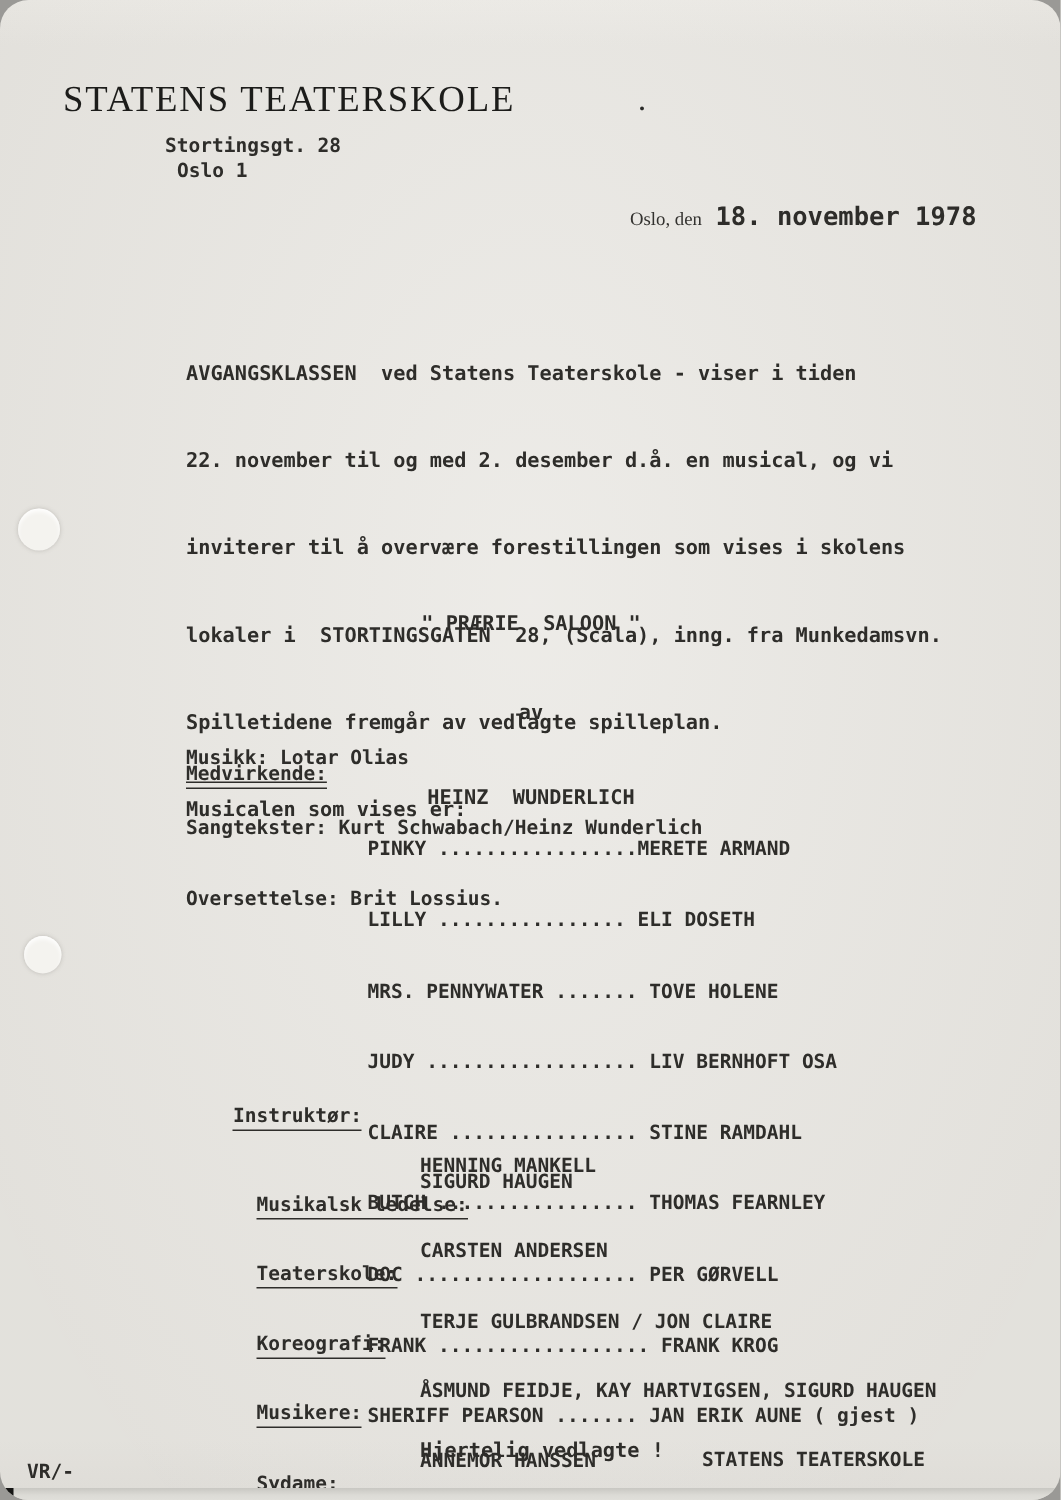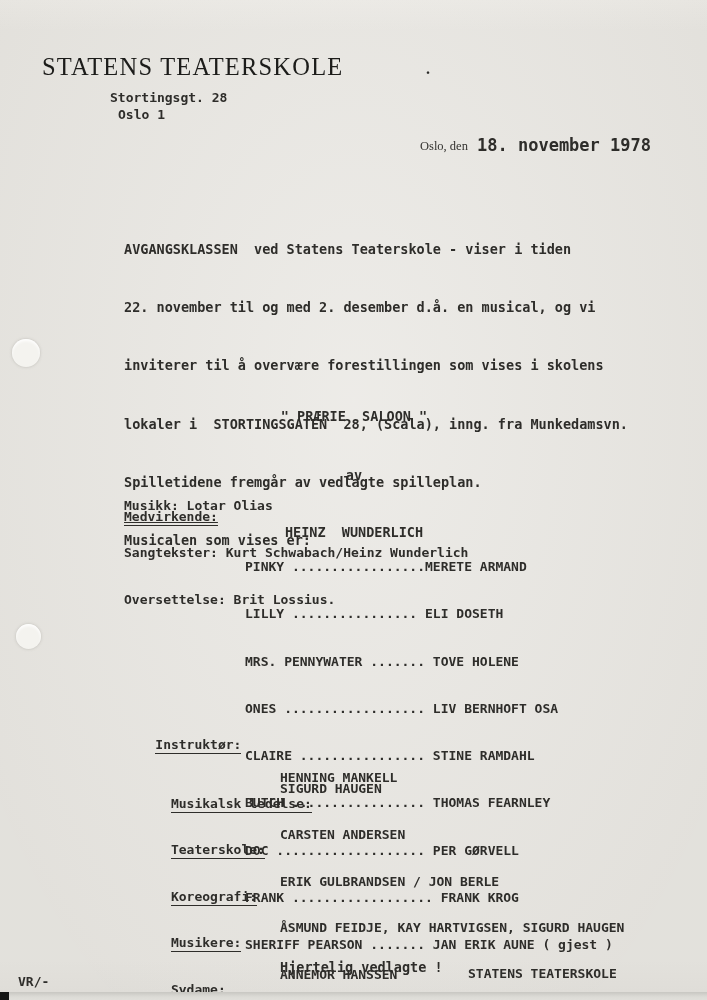--- a/index.html
+++ b/index.html
@@ -4,20 +4,21 @@
 <style>
   html,body{margin:0;padding:0;}
   body{background:#9a9996;font-family:"DejaVu Sans Mono",monospace;}
   .paper{
     position:relative;width:707px;height:1000px;overflow:hidden;
     background:#e7e5e0;
     background-image:
       radial-gradient(ellipse at 50% 40%, rgba(255,255,255,0.25), rgba(0,0,0,0.02) 85%),
       linear-gradient(180deg,#eceae5 0%, #e7e5e0 3%, #e7e5e0 96%, #e2e0db 100%);
     color:#2e2d2a;
+    border-radius:19px;
   }
   .mono{font-family:"DejaVu Sans Mono",monospace;font-weight:bold;white-space:pre;}
   .serif{font-family:"Liberation Serif","DejaVu Serif",serif;}
   .abs{position:absolute;}
 
   .letterhead-name{left:42px;top:53px;font-size:24.5px;letter-spacing:1.2px;color:#1c1c1a;}
   .stray-dot{left:426px;top:60px;font-size:16px;font-weight:bold;color:#2a2a28;}
   .addr1{left:110px;top:90px;font-size:13px;}
   .addr2{left:118px;top:107px;font-size:13px;}
 
@@ -96,21 +97,21 @@
     <div>Musikk: Lotar Olias</div>
     <div>Sangtekster: Kurt Schwabach/Heinz Wunderlich</div>
     <div>Oversettelse: Brit Lossius.</div>
   </div>
 
   <div class="abs mono cast-heading"><span class="u">Medvirkende:</span></div>
   <div class="abs mono cast">
     <div class="cast-row">PINKY .................MERETE ARMAND</div>
     <div class="cast-row">LILLY ................ ELI DOSETH</div>
     <div class="cast-row">MRS. PENNYWATER ....... TOVE HOLENE</div>
-    <div class="cast-row">ONES .................. LIV BERNHOFT OSA</div>
+    <div class="cast-row">JUDY .................. LIV BERNHOFT OSA</div>
     <div class="cast-row">CLAIRE ................ STINE RAMDAHL</div>
     <div class="cast-row">BUTCH ................. THOMAS FEARNLEY</div>
     <div class="cast-row">DOC ................... PER GØRVELL</div>
     <div class="cast-row">FRANK .................. FRANK KROG</div>
     <div class="cast-row">SHERIFF PEARSON ....... JAN ERIK AUNE ( gjest )</div>
     
   </div>
 
   <div class="abs mono instructor">
     <span class="u">Instruktør:</span>
@@ -121,21 +122,21 @@
     <div class="crew-row">
       <span class="u">Musikalsk ledelse:</span>
       <span class="crew-name">SIGURD HAUGEN</span>
     </div>
     <div class="crew-row">
       <span class="u">Teaterskole:</span>
       <span class="crew-name">CARSTEN ANDERSEN</span>
     </div>
     <div class="crew-row">
       <span class="u">Koreografi:</span>
-      <span class="crew-name">ERIK GULBRANDSEN / JON BERLE</span>
+      <span class="crew-name">TERJE GULBRANDSEN / JON CLAIRE</span>
     </div>
     <div class="crew-row">
       <span class="u">Musikere:</span>
       <span class="crew-name">ÅSMUND FEIDJE, KAY HARTVIGSEN, SIGURD HAUGEN</span>
     </div>
     <div class="crew-row">
       <span class="u">Sydame:</span>
       <span class="crew-name">ANNEMOR HANSSEN</span>
     </div>
     

